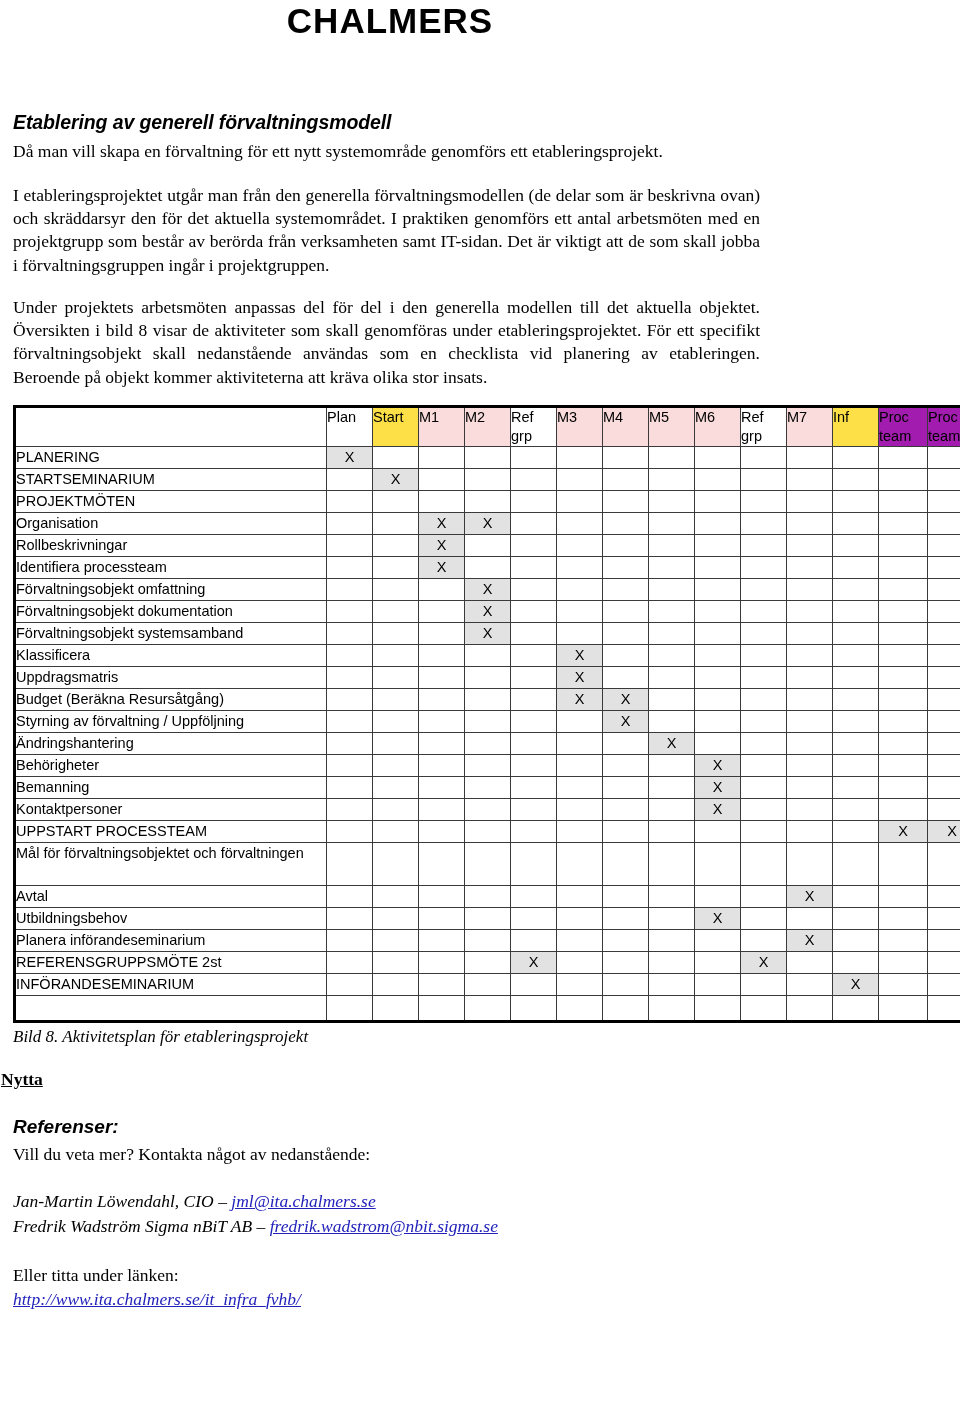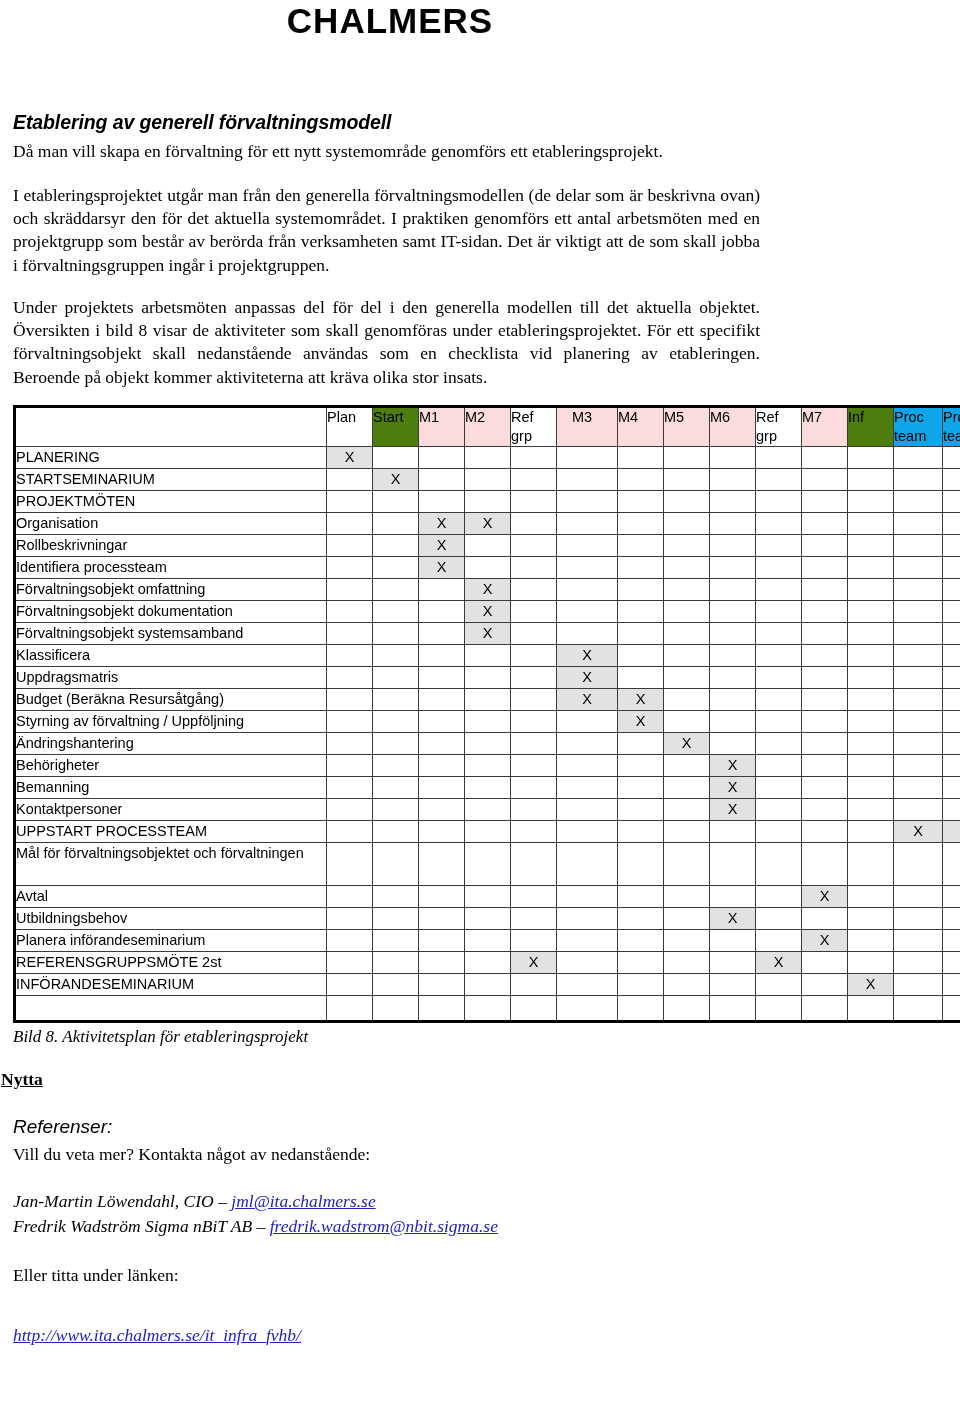--- a/index.html
+++ b/index.html
@@ -117,23 +117,23 @@
     text-align: center;
     background: #e2e2e2;
   }
   td.blank {
     background: #ffffff;
   }
   tr.empty-row td { height: 24px; }
 
   
   .hdr-plain { background: #ffffff; }
-  .hdr-blue  { background: #4d7c0f; }
+  .hdr-blue  { background: #fde047; }
   .hdr-pink  { background: #fadcdc; }
-  .hdr-green { background: #0ea5e9; }
+  .hdr-green { background: #a21caf; }
 
   
   .caption {
     padding: 0 13px;
     font-style: italic;
     font-size: 17px;
     margin-top: 4px;
   }
 
   
@@ -156,21 +156,21 @@
   }
 
   
   .ref-block {
     padding: 0 13px;
     margin-top: 26px;
   }
   h2.ref-head {
     font-family: "Liberation Sans", "DejaVu Sans", sans-serif;
     font-style: italic;
-    font-weight: 400;
+    font-weight: 700;
     font-size: 19px;
     margin: 0 0 6px 0;
   }
   .ref-intro {
     font-size: 17.5px;
     margin: 0 0 24px 0;
   }
   .contact-line {
     font-style: italic;
     font-size: 17.5px;
@@ -183,21 +183,20 @@
     text-decoration: underline;
     font-style: italic;
   }
   .ref-tail {
     margin-top: 24px;
     font-size: 17.5px;
     line-height: 1.4;
   }
   .ref-tail .url-line {
     font-style: italic;
-    margin-top: 36px;
   }
 </style>
 </head>
 <body>
 
 <div class="page">
 
   <div class="logo-bar">
     <span class="logo">CHALMERS</span>
   </div>
@@ -212,21 +211,21 @@
   <div class="table-wrap">
     <table class="activity">
       <thead>
         <tr>
           <th class="col-label" style="width: 310px;"></th>
         <th class="hdr-plain" style="width: 45px;">Plan</th>
             <th class="hdr-blue" style="width: 45px;">Start</th>
             <th class="hdr-pink" style="width: 45px;">M1</th>
             <th class="hdr-pink" style="width: 45px;">M2</th>
             <th class="hdr-plain" style="width: 45px;">Ref grp</th>
-            <th class="hdr-pink" style="width: 45px; padding-left: 15px;">M3</th>
+            <th class="hdr-pink" style="width: 45px;">M3</th>
             <th class="hdr-pink" style="width: 45px;">M4</th>
             <th class="hdr-pink" style="width: 45px;">M5</th>
             <th class="hdr-pink" style="width: 45px;">M6</th>
             <th class="hdr-plain" style="width: 45px;">Ref grp</th>
             <th class="hdr-pink" style="width: 45px;">M7</th>
             <th class="hdr-blue" style="width: 45px;">Inf</th>
             <th class="hdr-green" style="width: 48px;">Proc team</th>
             <th class="hdr-green" style="width: 48px;">Proc team</th>
           </tr>
       </thead>

